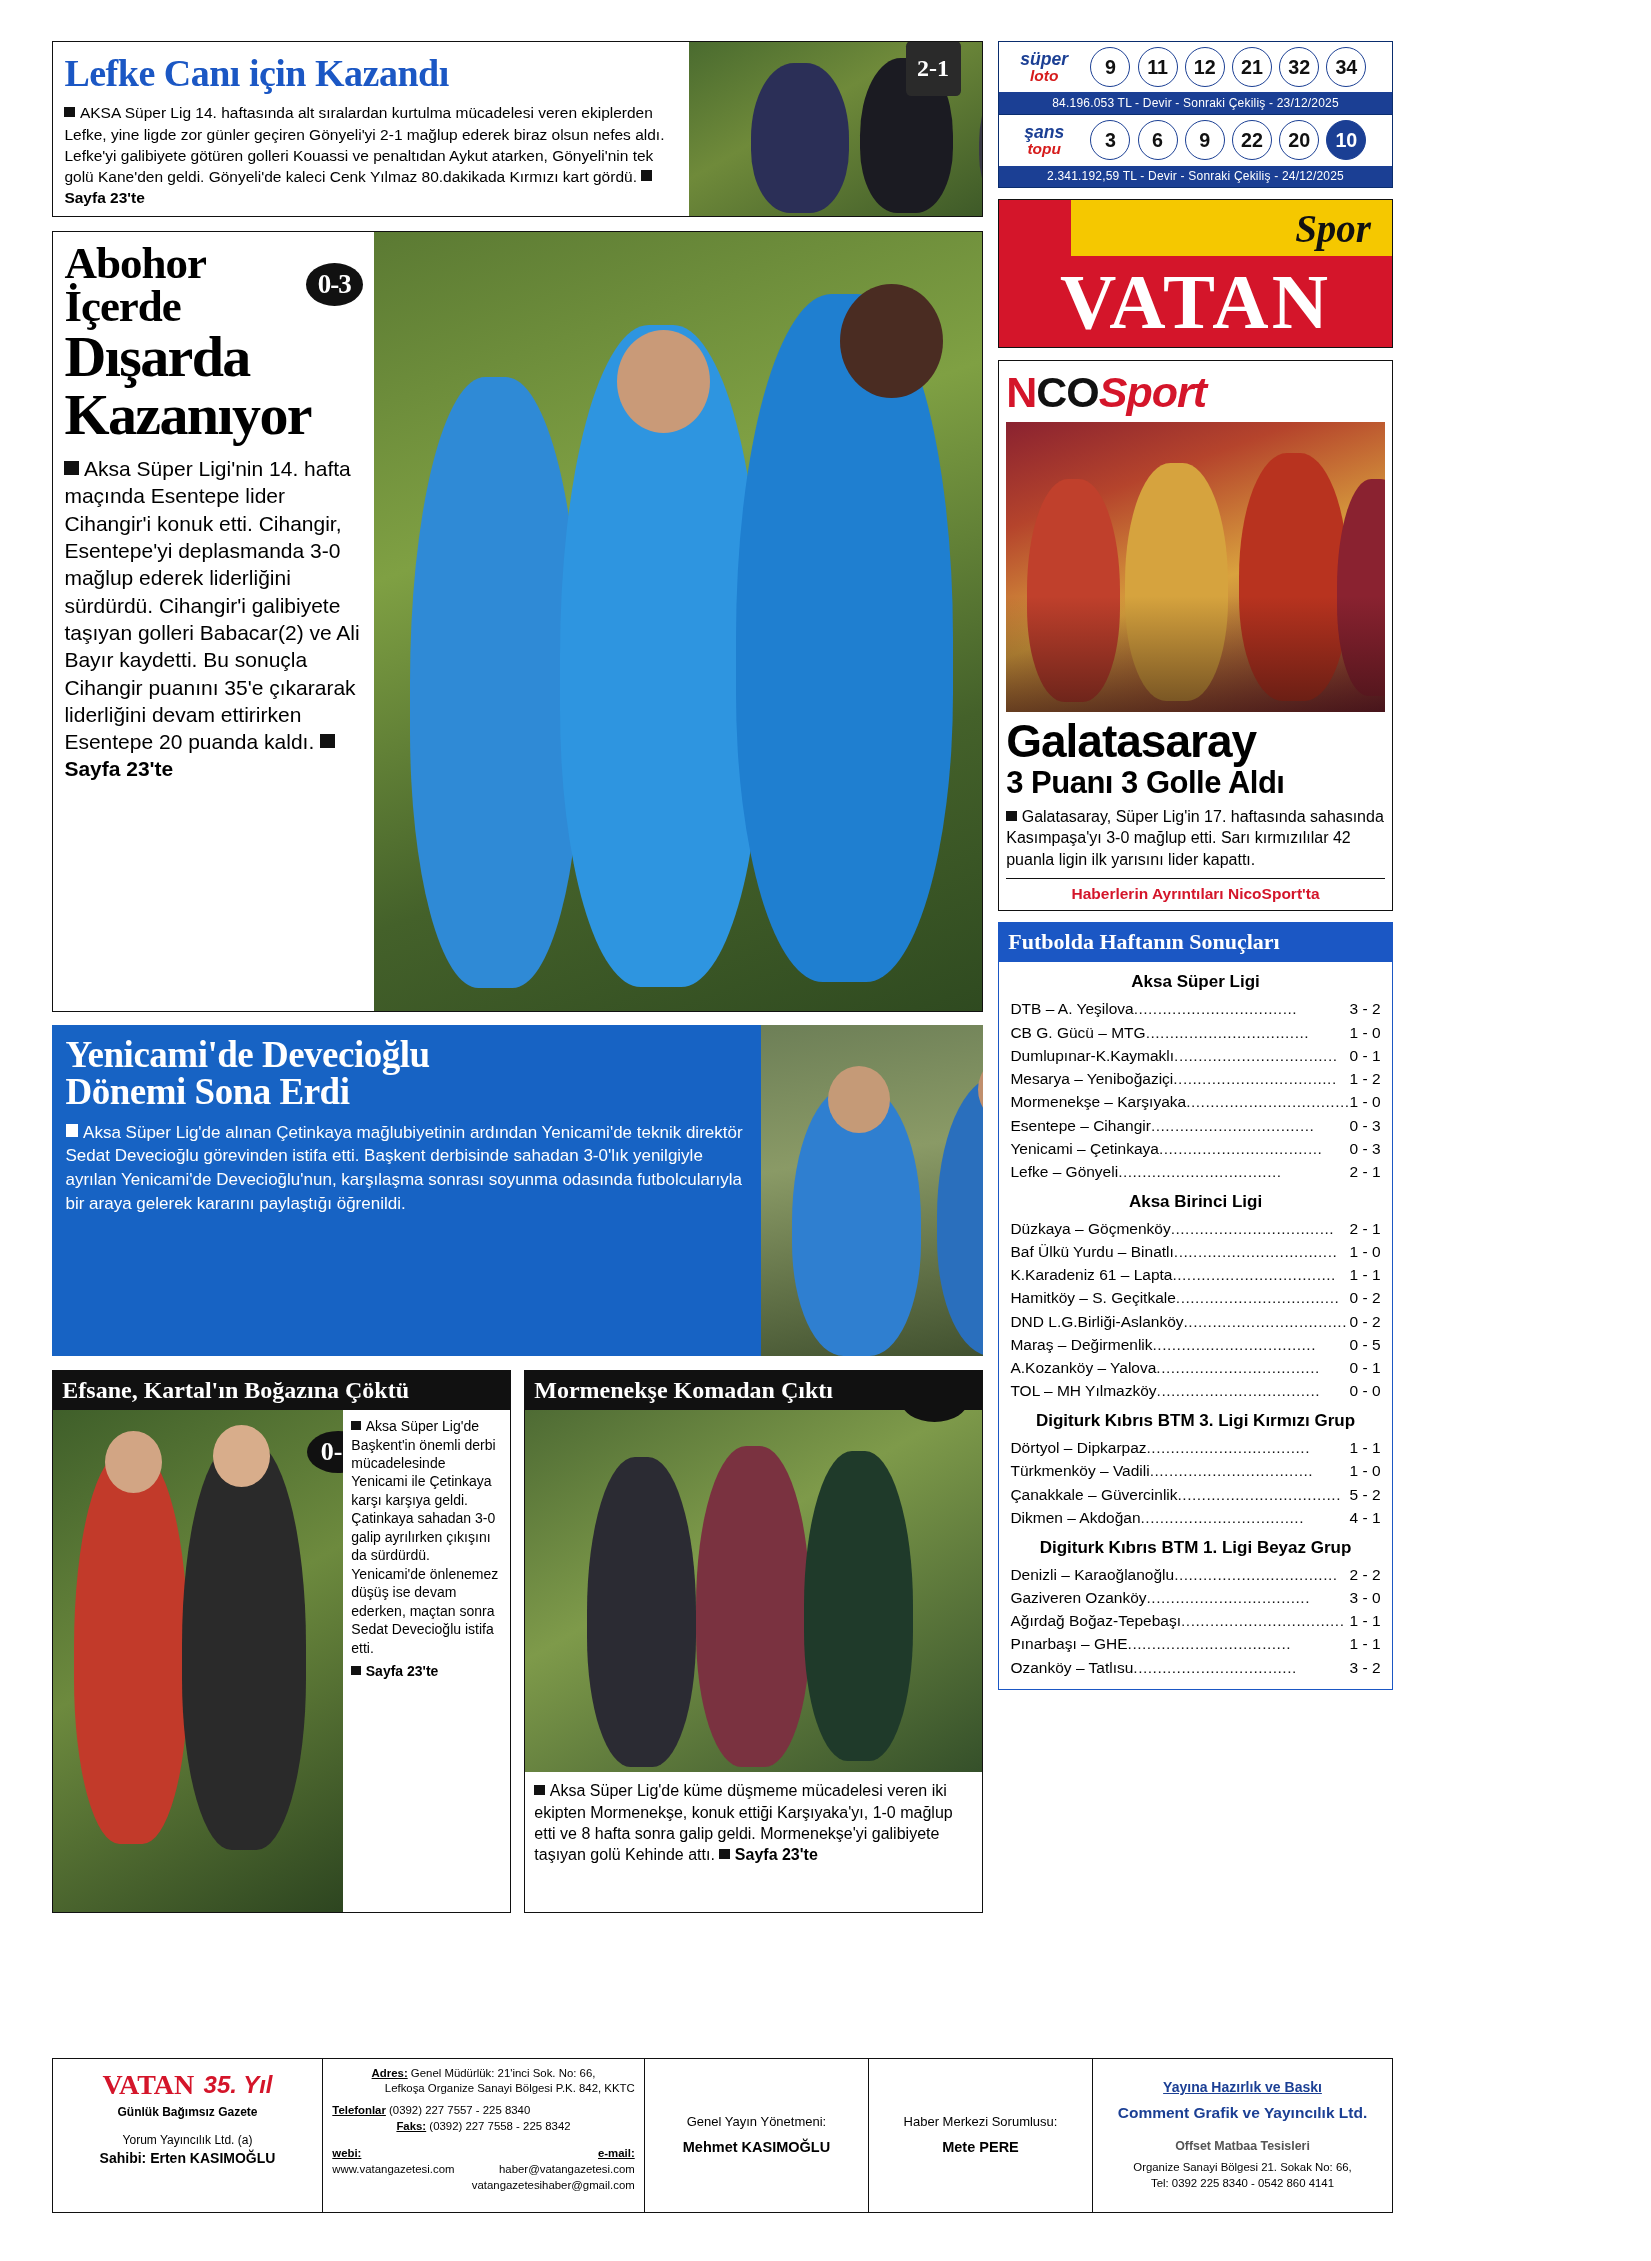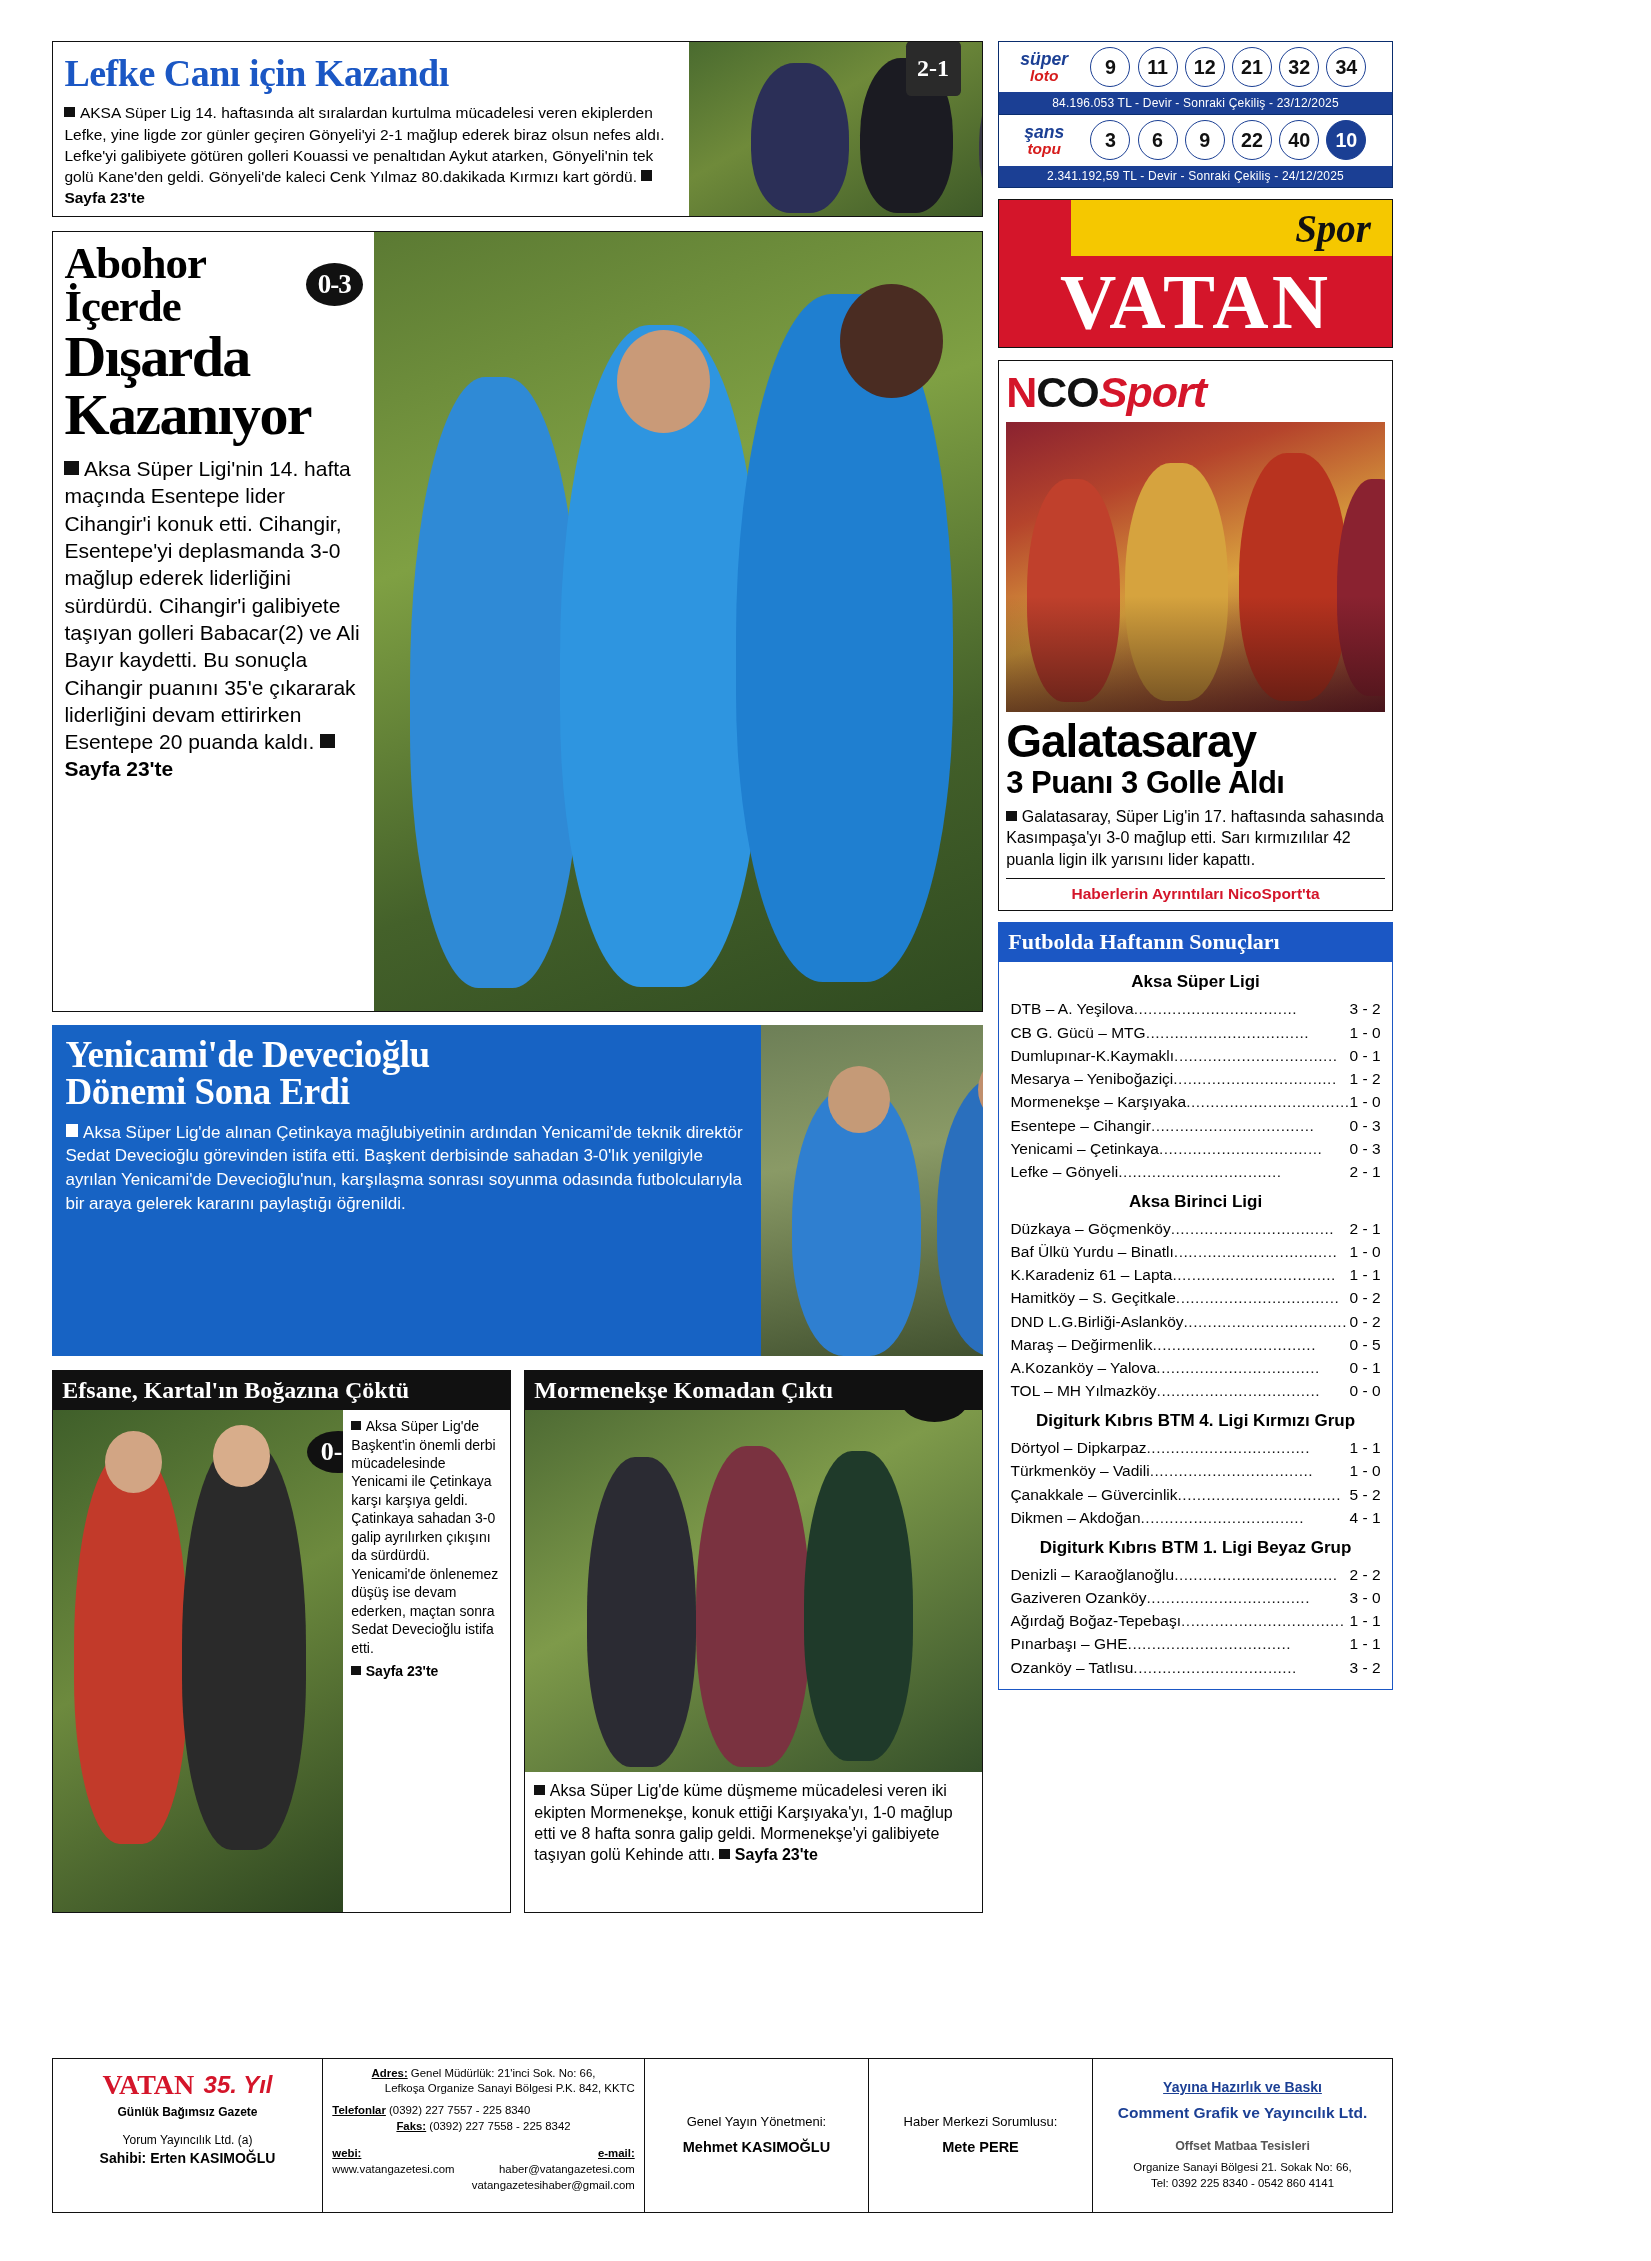--- a/index.html
+++ b/index.html
@@ -262,21 +262,21 @@
         <div class="lotto-sep"></div>
         <div class="lotto-row">
           <div class="lotto-logo">
             <div class="l1">şans</div>
             <div class="l2">topu</div>
           </div>
           <div class="ball">3</div>
           <div class="ball">6</div>
           <div class="ball">9</div>
           <div class="ball">22</div>
-          <div class="ball">40</div>
+          <div class="ball">20</div>
           <div class="ball hot">10</div>
         </div>
         <div class="lotto-caption">2.341.192,59 TL - Devir - Sonraki Çekiliş - 24/12/2025</div>
       </div>
 
       <div class="masthead">
         <div class="mast-top">
           <div class="redblock"></div>
           <div class="spor">Spor</div>
         </div>
@@ -384,21 +384,21 @@
               <span class="teams">A.Kozanköy – Yalova</span>
               <span class="dots">..................................</span>
               <span class="score">0 - 1</span>
             </div>
           <div class="res-line">
               <span class="teams">TOL – MH Yılmazköy</span>
               <span class="dots">..................................</span>
               <span class="score">0 - 0</span>
             </div>
 
-          <div class="lg-title">Digiturk Kıbrıs BTM 4. Ligi Kırmızı Grup</div>
+          <div class="lg-title">Digiturk Kıbrıs BTM 3. Ligi Kırmızı Grup</div>
           <div class="res-line">
               <span class="teams">Dörtyol – Dipkarpaz</span>
               <span class="dots">..................................</span>
               <span class="score">1 - 1</span>
             </div>
           <div class="res-line">
               <span class="teams">Türkmenköy – Vadili</span>
               <span class="dots">..................................</span>
               <span class="score">1 - 0</span>
             </div>

